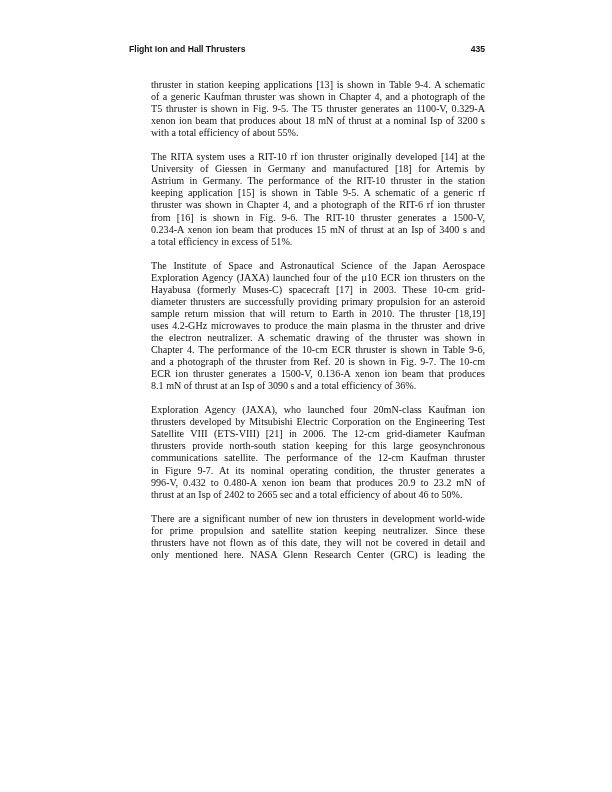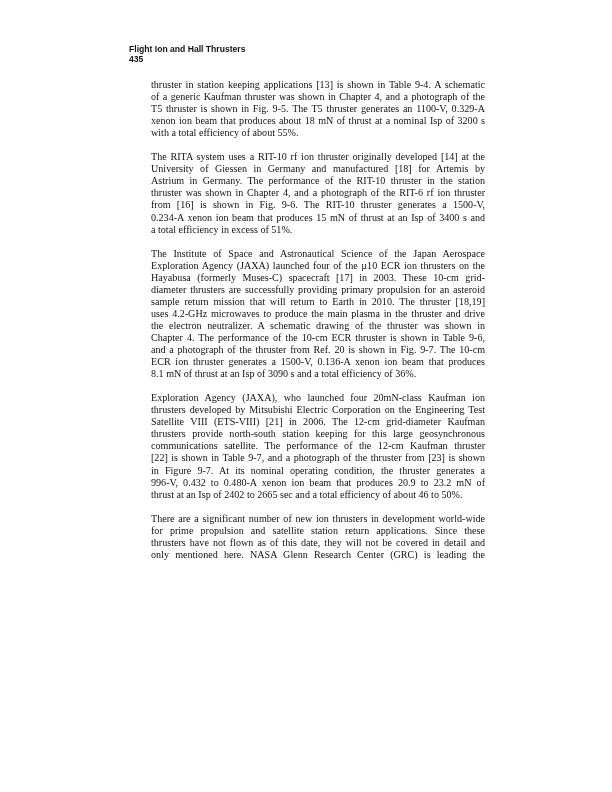--- a/index.html
+++ b/index.html
@@ -1,21 +1,21 @@
 <!DOCTYPE html>
 <html><head>
 <meta charset="utf-8">
 <style>
   html, body { margin: 0; padding: 0; background: #ffffff; }
   body { width: 612px; height: 792px; position: relative; overflow: hidden; }
   .header {
     position: absolute; left: 129px; top: 44px; width: 356px;
     font-family: "Liberation Sans", sans-serif; font-weight: bold;
     font-size: 8.6px; color: #111;
-    display: flex; justify-content: space-between; flex-direction: column;
+    display: flex; justify-content: space-between;
   }
   .body-text {
     position: absolute; left: 129px; top: 79px; width: 356px;
     font-family: "Liberation Serif", serif; font-size: 10.1px;
     line-height: 12.05px; color: #111;
   }
   .body-text p { margin: 0 0 12.05px 0; text-align: justify; }
   .line { display: block; text-align: justify; text-align-last: justify; white-space: nowrap; padding-left: 22px; }
   .line.last { text-align-last: left; }
 </style>
@@ -32,20 +32,21 @@
       <span class="line">thruster in station keeping applications [13] is shown in Table 9-4. A schematic</span>
       <span class="line">of a generic Kaufman thruster was shown in Chapter 4, and a photograph of the</span>
       <span class="line">T5 thruster is shown in Fig. 9-5. The T5 thruster generates an 1100-V, 0.329-A</span>
       <span class="line">xenon ion beam that produces about 18 mN of thrust at a nominal Isp of 3200 s</span>
       <span class="line last">with a total efficiency of about 55%.</span>
     </p>
     <p>
       <span class="line">The RITA system uses a RIT-10 rf ion thruster originally developed [14] at the</span>
       <span class="line">University of Giessen in Germany and manufactured [18] for Artemis by</span>
       <span class="line">Astrium in Germany. The performance of the RIT-10 thruster in the station</span>
+      <span class="line">keeping application [15] is shown in Table 9-5. A schematic of a generic rf</span>
       <span class="line">thruster was shown in Chapter 4, and a photograph of the RIT-6 rf ion thruster</span>
       <span class="line">from [16] is shown in Fig. 9-6. The RIT-10 thruster generates a 1500-V,</span>
       <span class="line">0.234-A xenon ion beam that produces 15 mN of thrust at an Isp of 3400 s and</span>
       <span class="line last">a total efficiency in excess of 51%.</span>
     </p>
     <p>
       <span class="line">The Institute of Space and Astronautical Science of the Japan Aerospace</span>
       <span class="line">Exploration Agency (JAXA) launched four of the µ10 ECR ion thrusters on the</span>
       <span class="line">Hayabusa (formerly Muses-C) spacecraft [17] in 2003. These 10-cm grid-</span>
       <span class="line">diameter thrusters are successfully providing primary propulsion for an asteroid</span>
@@ -56,24 +57,23 @@
       <span class="line">and a photograph of the thruster from Ref. 20 is shown in Fig. 9-7. The 10-cm</span>
       <span class="line">ECR ion thruster generates a 1500-V, 0.136-A xenon ion beam that produces</span>
       <span class="line last">8.1 mN of thrust at an Isp of 3090 s and a total efficiency of 36%.</span>
     </p>
     <p>
       <span class="line">Exploration Agency (JAXA), who launched four 20mN-class Kaufman ion</span>
       <span class="line">thrusters developed by Mitsubishi Electric Corporation on the Engineering Test</span>
       <span class="line">Satellite VIII (ETS-VIII) [21] in 2006. The 12-cm grid-diameter Kaufman</span>
       <span class="line">thrusters provide north-south station keeping for this large geosynchronous</span>
       <span class="line">communications satellite.  The performance of the 12-cm Kaufman thruster</span>
-      <span class="line">[22] is shown in Table 9-7, and a photograph of the thruster from [23] is shown</span>
       <span class="line">in Figure 9-7.  At its nominal operating condition, the thruster generates a</span>
       <span class="line">996-V, 0.432 to 0.480-A xenon ion beam that produces 20.9 to 23.2 mN of</span>
       <span class="line last">thrust at an Isp of 2402 to 2665 sec and a total efficiency of about 46 to 50%.</span>
     </p>
     <p>
       <span class="line">There are a significant number of new ion thrusters in development world-wide</span>
-      <span class="line">for prime propulsion and satellite station return applications. Since these</span>
+      <span class="line">for prime propulsion and satellite station keeping neutralizer. Since these</span>
       <span class="line">thrusters have not flown as of this date, they will not be covered in detail and</span>
       <span class="line">only mentioned here. NASA Glenn Research Center (GRC) is leading the</span>
     </p>
   </div>
 
 </body></html>

